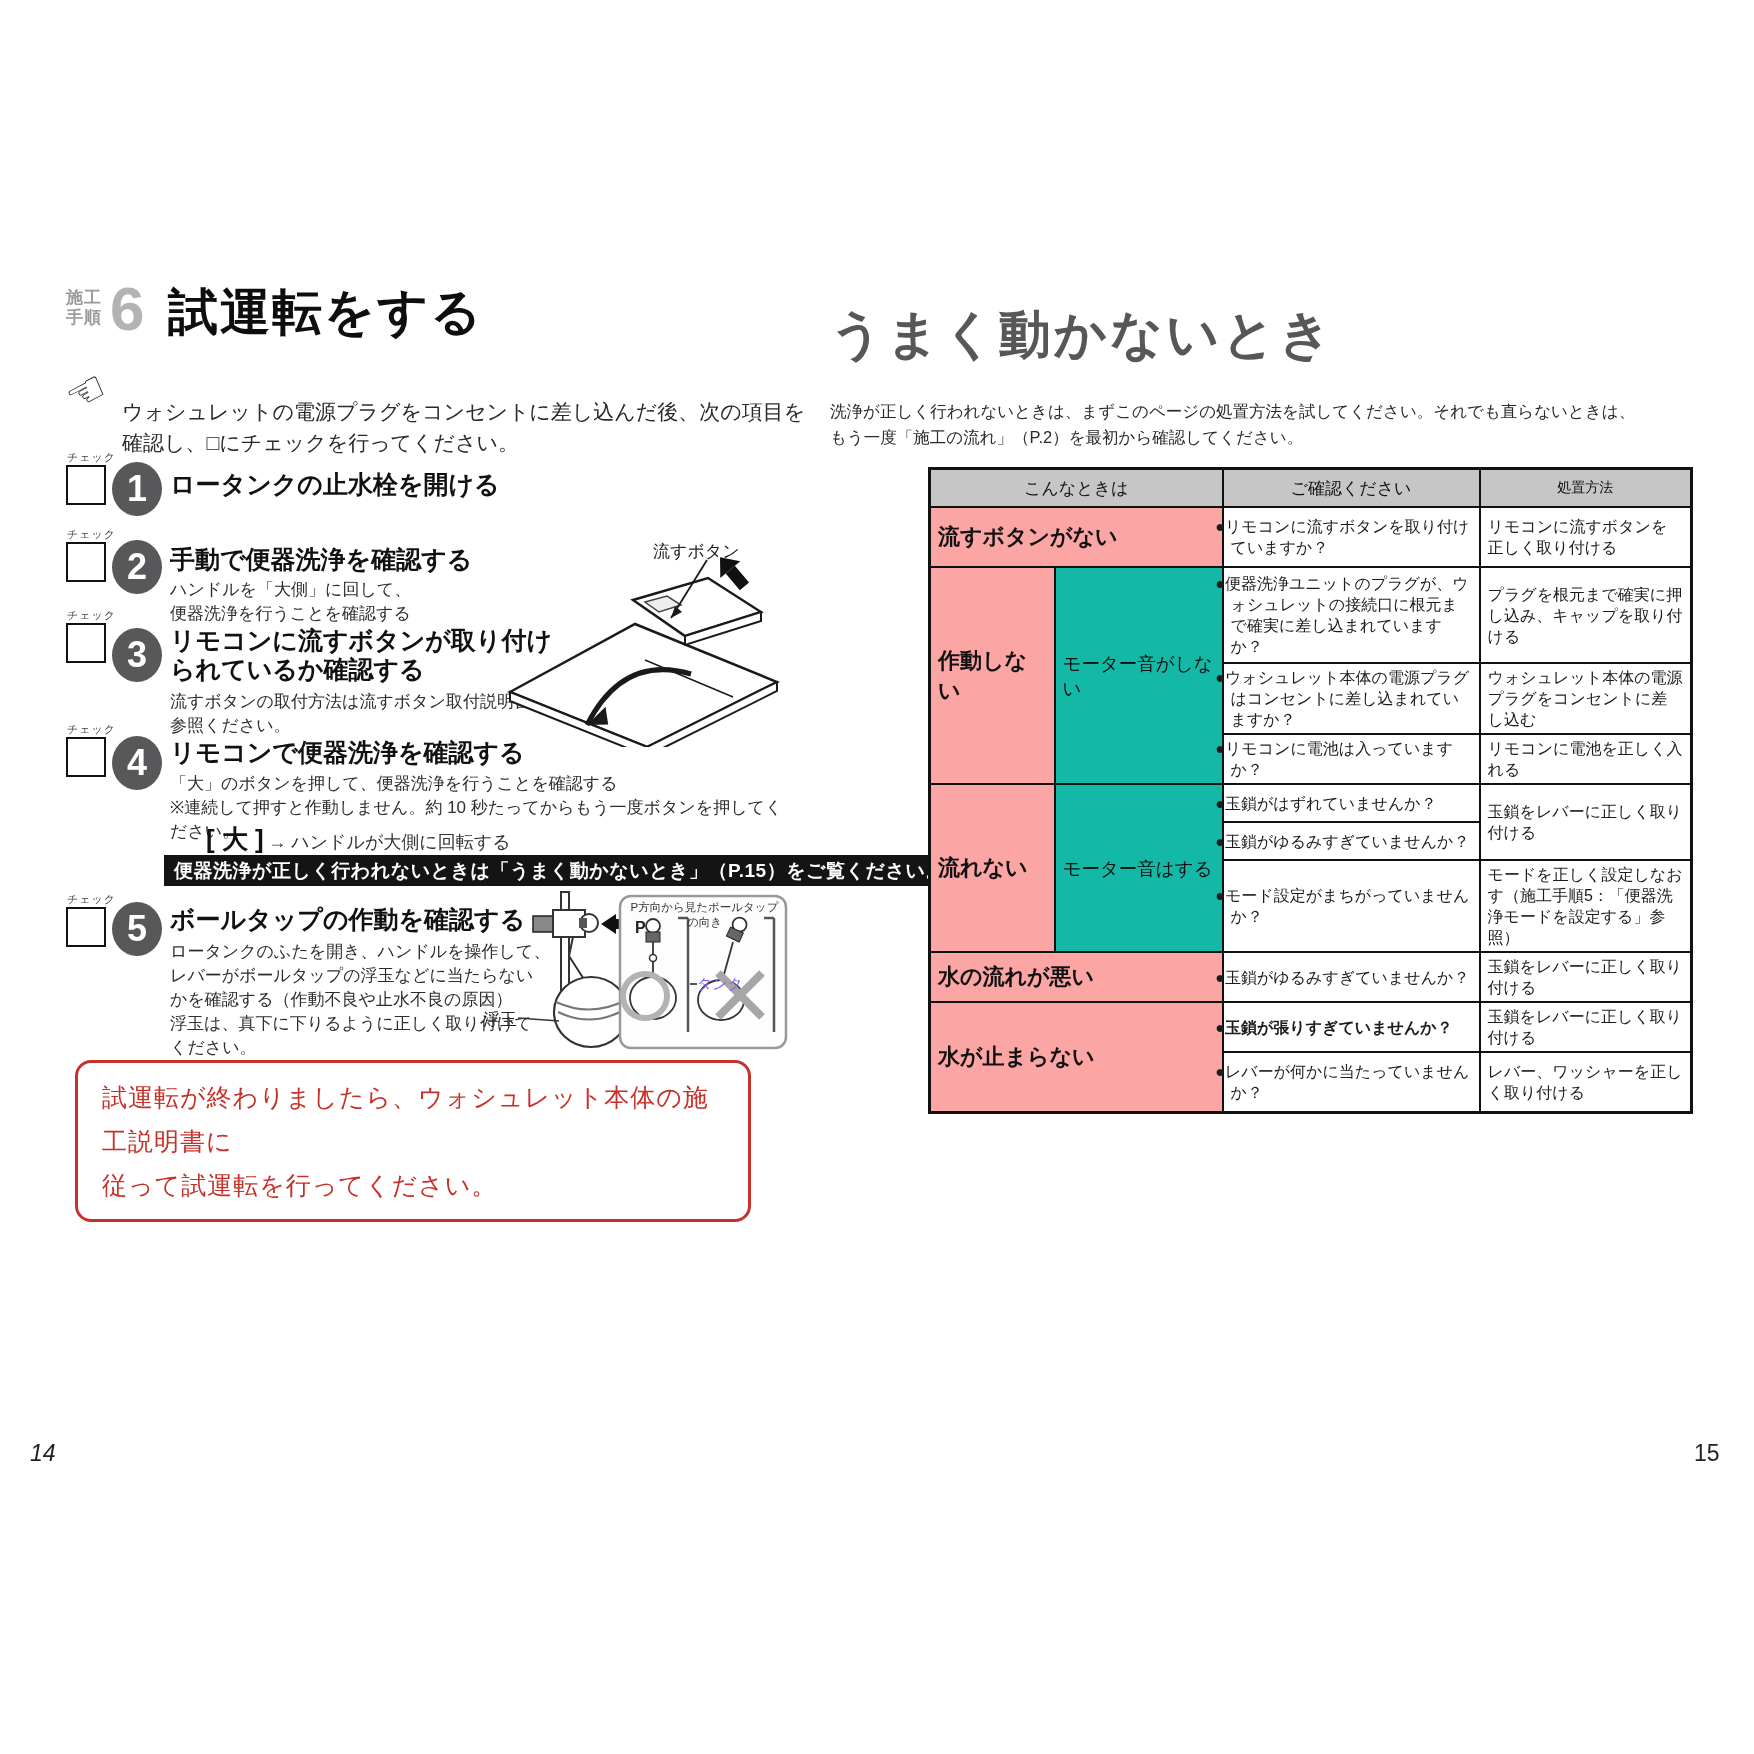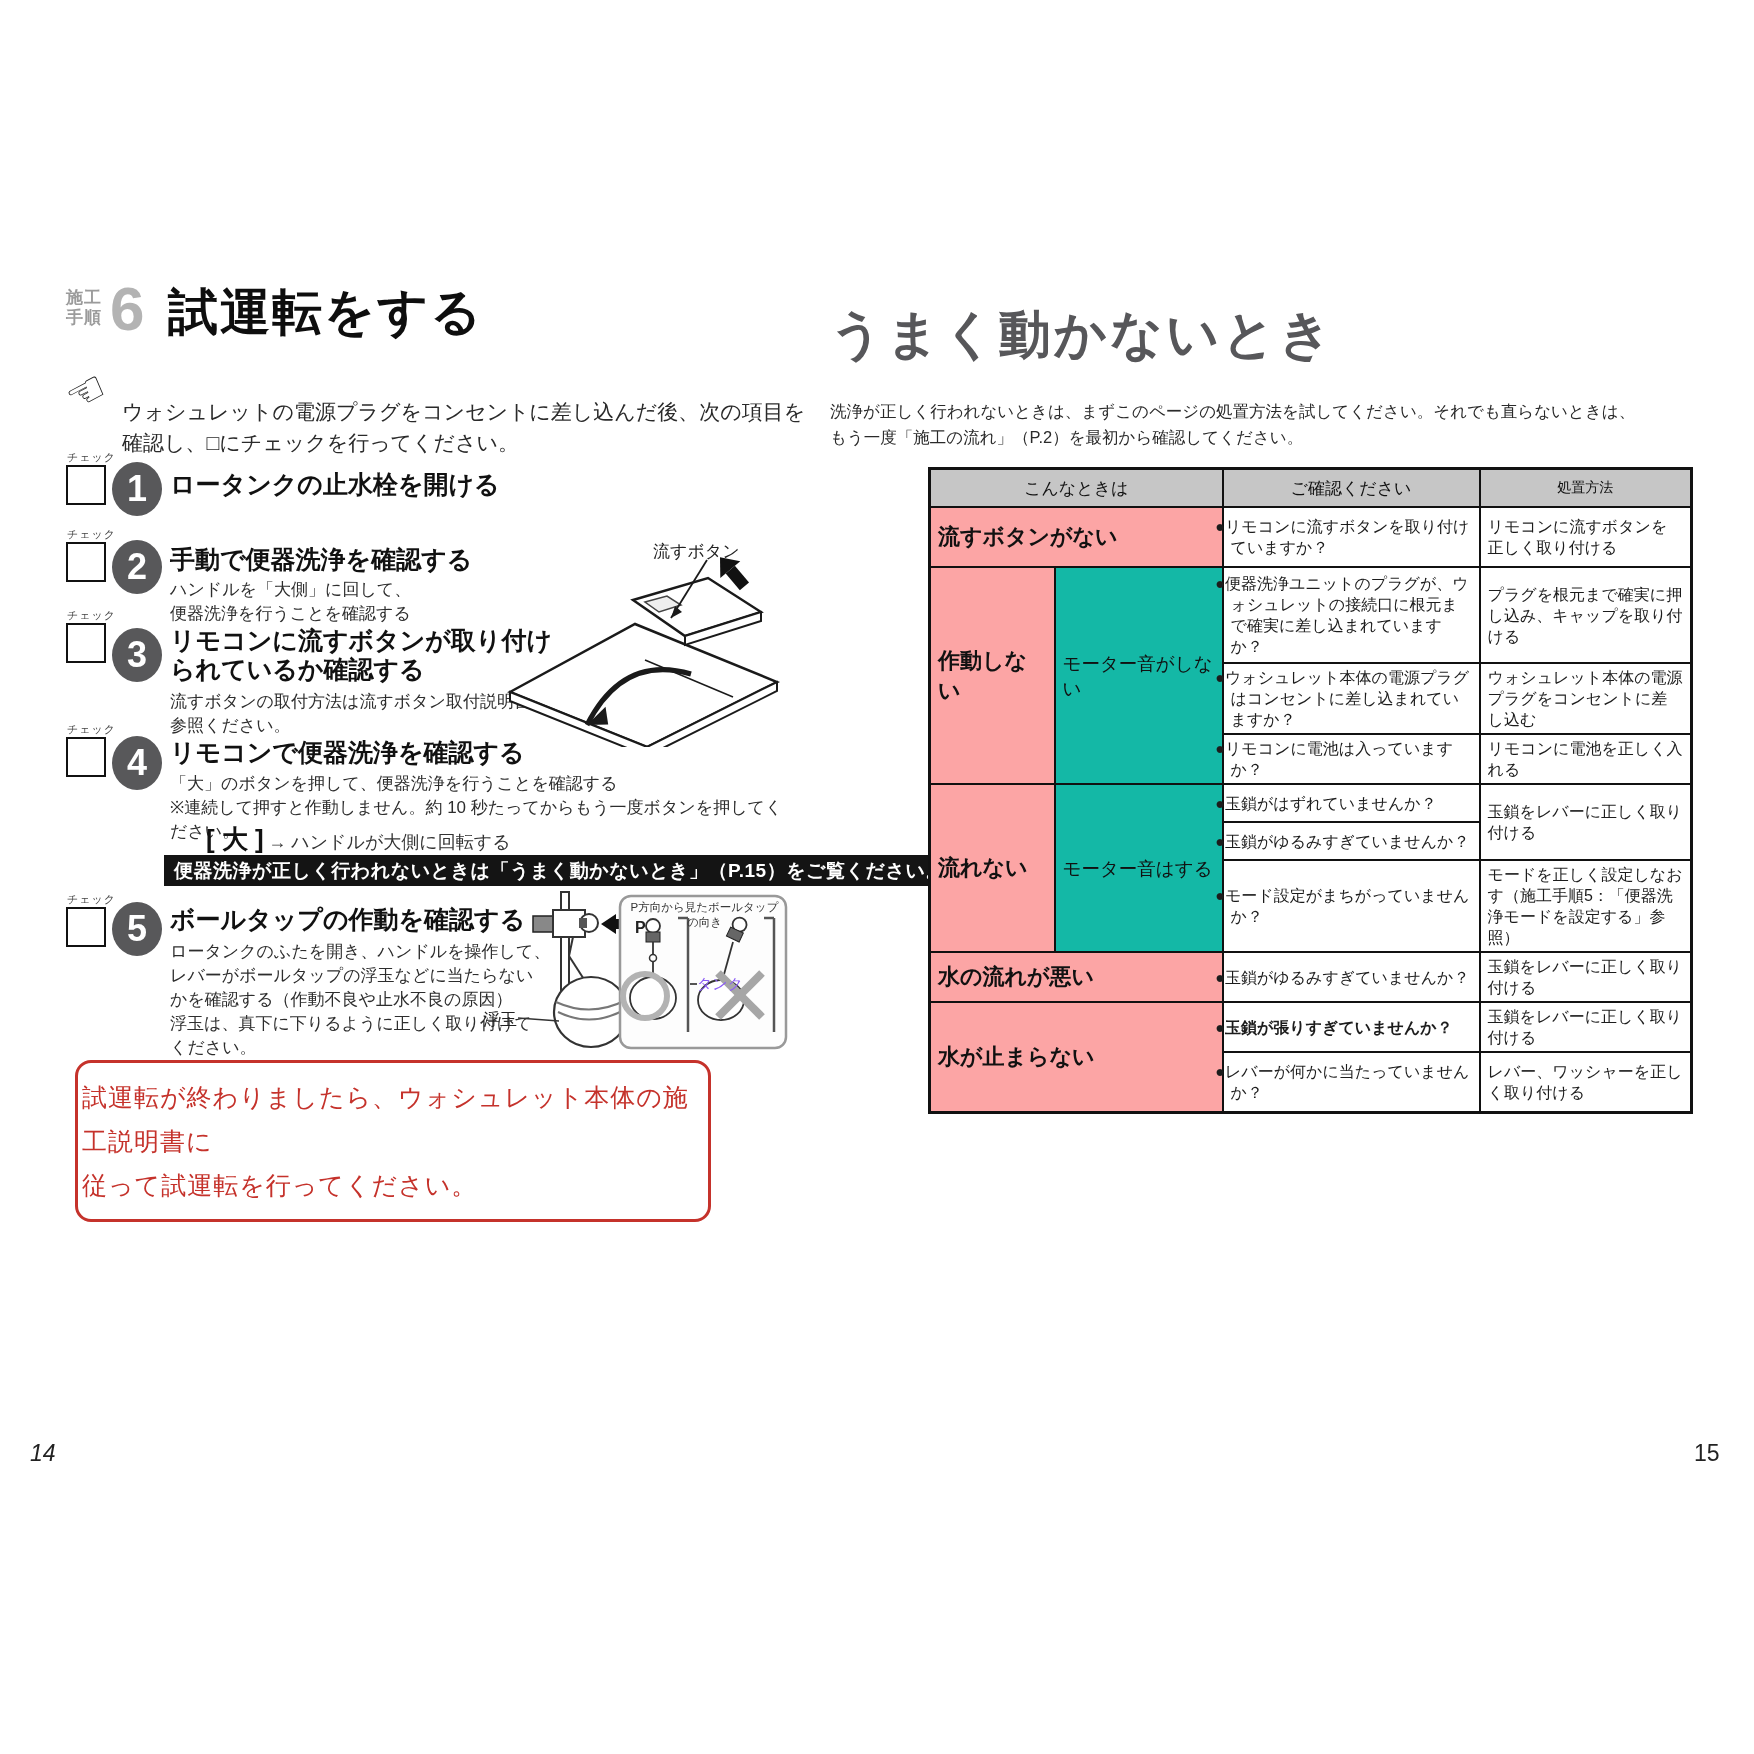--- a/index.html
+++ b/index.html
@@ -20,21 +20,21 @@
   .chk-box{width:36px;height:36px;background:#fff;border:2.5px solid #111;}
   .num-circle{width:50px;height:54px;border-radius:50%;background:#58585a;color:#fff;
               display:flex;align-items:center;justify-content:center;font-size:36px;font-weight:bold;}
   .step-title{font-size:25px;font-weight:bold;color:#111;line-height:29px;}
   .step-body{font-size:17px;line-height:24px;color:#2d2d2d;}
   .dai-big{font-size:26px;font-weight:bold;color:#111;}
   .dai-rest{font-size:18px;color:#333;}
   .banner{background:#141414;color:#fff;font-size:19px;font-weight:bold;height:31px;line-height:31px;
           padding:0 10px;letter-spacing:0.5px;}
   .notice{border:3.5px solid #c5322b;border-radius:16px;color:#c5322b;font-size:25px;line-height:44px;
-          padding:12px 4px;background:#fff;letter-spacing:1px;}
+          padding:12px 24px;background:#fff;letter-spacing:1px;}
 
   
   .illu-label{font-size:17px;color:#222;}
   .inset-title{font-size:11.5px;color:#333;}
   .tank-label{font-size:15px;color:#8b5cf6;}
 
   
   .page-title-r{font-size:52px;font-weight:900;color:#57575a;letter-spacing:3px;}
   .intro-r{font-size:16.5px;line-height:26px;color:#2a2a2a;}
 

